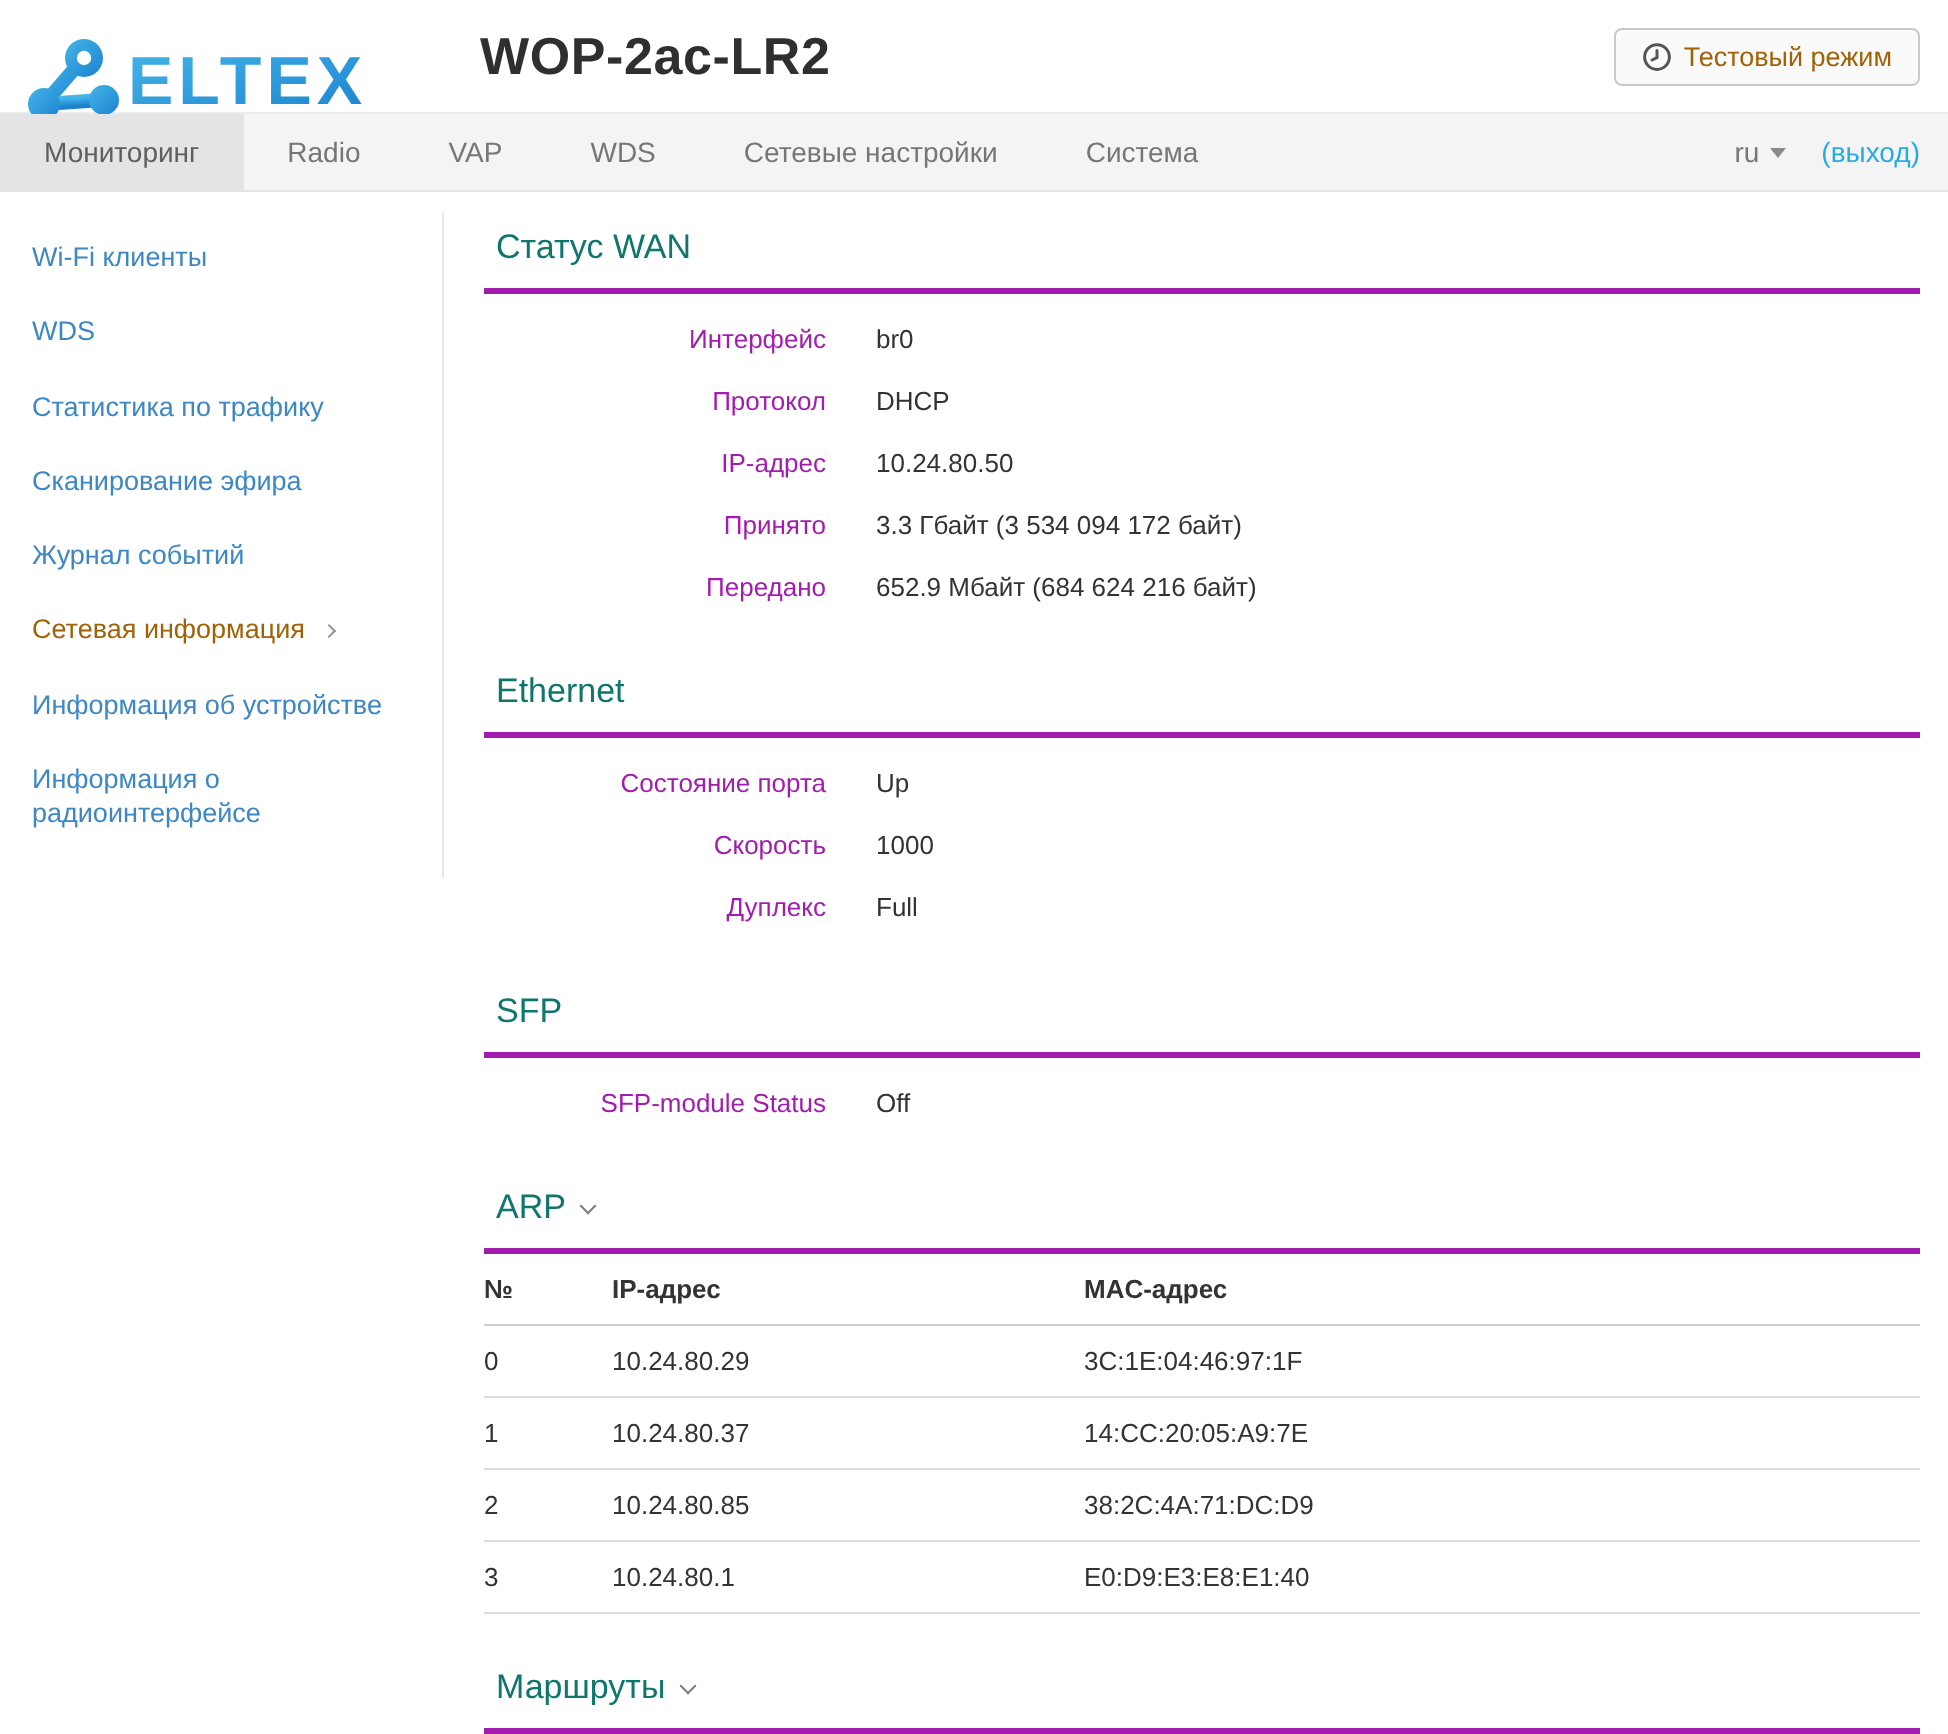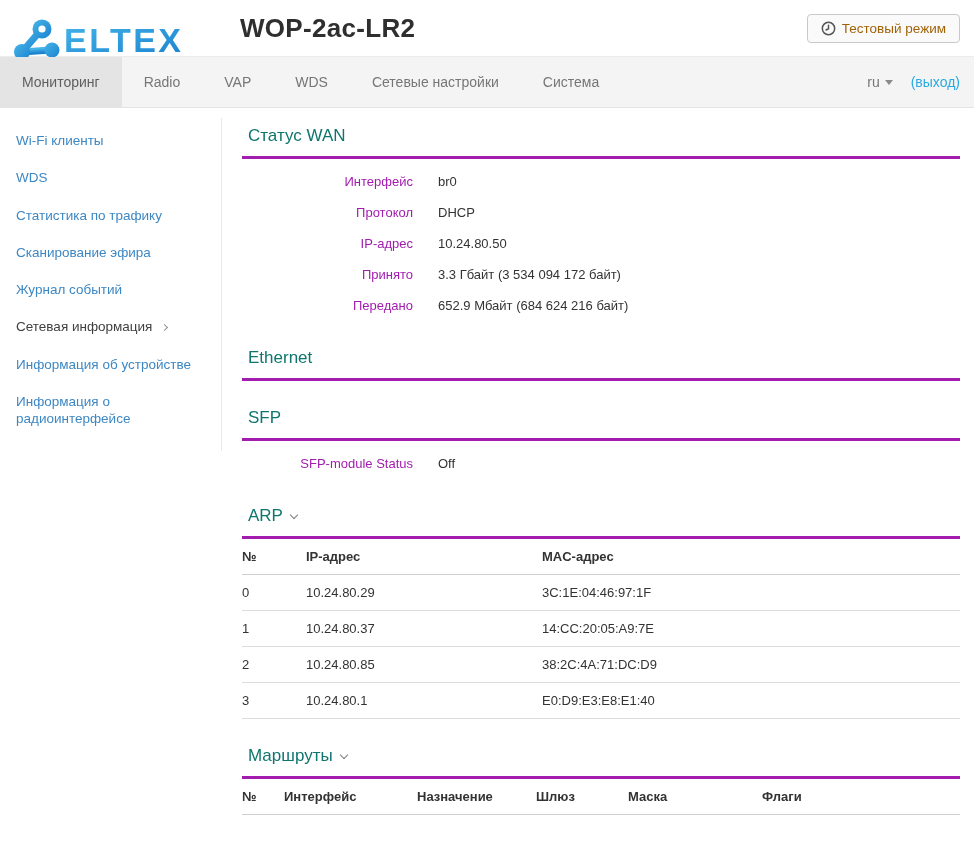--- a/index.html
+++ b/index.html
@@ -23,21 +23,21 @@
   .testmode-btn {
     margin-left: auto; display: inline-flex; align-items: center; gap: 6px;
     border: 1px solid #c9c9c9; border-radius: 4px; background: #fafafa;
     padding: 6px 13px; font-size: 13.5px; color: #a16207; cursor: pointer;
     font-family: "Liberation Sans", sans-serif;
   }
   .testmode-btn svg { display: block; }
 
   
   .navbar {
-    height: 52px; background: #f4f4f4;
+    height: 40px; background: #f4f4f4;
     border-top: 1px solid #ececec; border-bottom: 1px solid #e3e3e3;
     display: flex; align-items: stretch; font-size: 14px; color: #767676;
   }
   .nav-tab {
     display: flex; align-items: center; padding: 0 22px; cursor: pointer;
     white-space: nowrap;
   }
   .nav-tab.active { background: #e4e4e4; color: #5f5f5f; }
   .nav-right {
     margin-left: auto; display: flex; align-items: center; gap: 18px;
@@ -54,21 +54,21 @@
   
   .content { display: flex; align-items: flex-start; }
   .sidebar { width: 222px; flex: 0 0 222px; padding-top: 10px; }
   .sidebar-list {
     list-style: none; border-right: 1px solid #e6e9eb; padding: 4px 0 14px 0;
   }
   .sidebar-item {
     display: block; text-align: left; padding: 10px 16px;
     font-size: 13.5px; line-height: 1.28; color: #3d87c3; cursor: pointer;
   }
-  .sidebar-item.open { color: #404040; }
+  .sidebar-item.open { color: #a16207; }
   .chev-right {
     display: inline-block; width: 5px; height: 5px; margin-left: 6px;
     border-right: 1.4px solid #8a959e; border-bottom: 1.4px solid #8a959e;
     transform: rotate(-45deg); vertical-align: 1px;
   }
 
   .main { flex: 1 1 auto; padding: 0 14px 20px 20px; }
 
   
   .section-title {
@@ -193,20 +193,34 @@
         <div class="kv-label">Принято</div>
         <div class="kv-value">3.3 Гбайт (3 534 094 172 байт)</div>
       </div>
       <div class="kv-row">
         <div class="kv-label">Передано</div>
         <div class="kv-value">652.9 Мбайт (684 624 216 байт)</div>
       </div>
     </div>
 
     <div class="section-title">Ethernet</div>
+    <div class="kv-list">
+      <div class="kv-row">
+        <div class="kv-label">Состояние порта</div>
+        <div class="kv-value">Up</div>
+      </div>
+      <div class="kv-row">
+        <div class="kv-label">Скорость</div>
+        <div class="kv-value">1000</div>
+      </div>
+      <div class="kv-row">
+        <div class="kv-label">Дуплекс</div>
+        <div class="kv-value">Full</div>
+      </div>
+    </div>
 
     <div class="section-title">SFP</div>
     <div class="kv-list">
       <div class="kv-row">
         <div class="kv-label">SFP-module Status</div>
         <div class="kv-value">Off</div>
       </div>
     </div>
 
     <div class="section-title">

